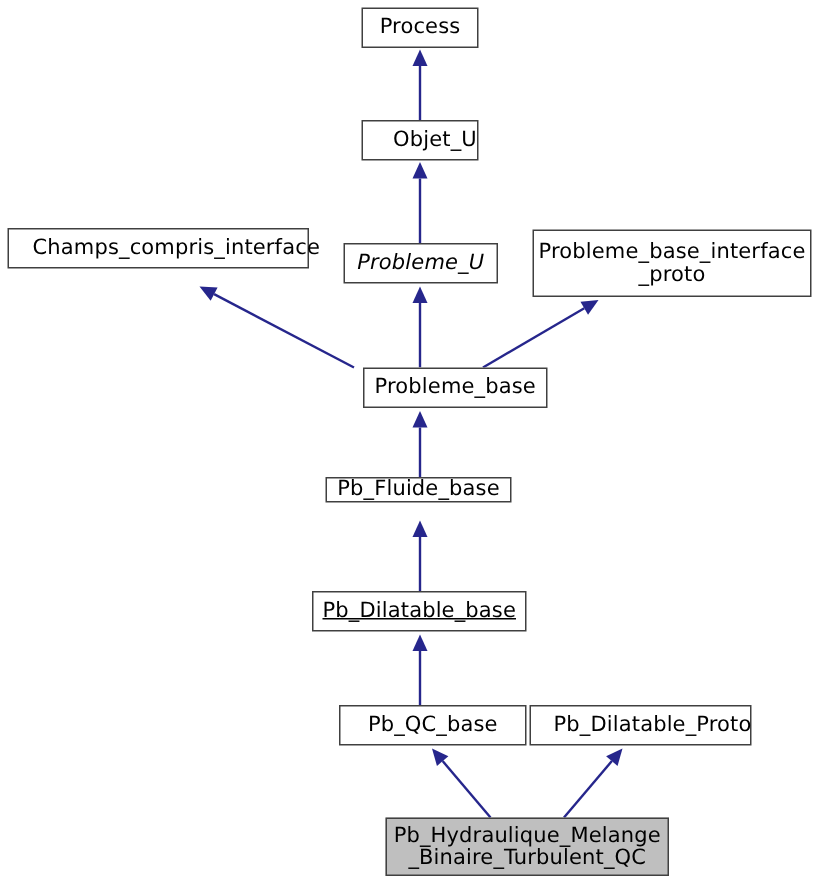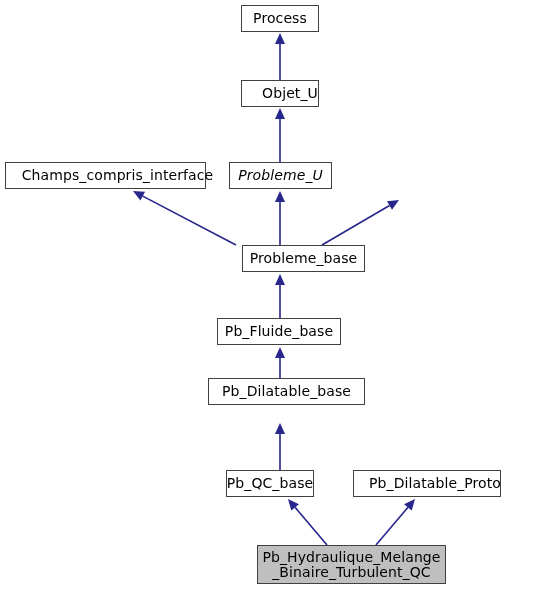--- a/index.html
+++ b/index.html
@@ -86,22 +86,24 @@
         <line x1="327" y1="545" x2="295.11353776798677" y2="507.39032659813824" stroke="#26268c" stroke-width="1.6"></line>
         <polygon points="288,499 298.9273225853223,504.1569003399624 291.2997529506512,510.62375285631407" fill="#26268c"></polygon>
       </g>
       <g>
         <line x1="376" y1="545" x2="407.88646223201323" y2="507.39032659813824" stroke="#26268c" stroke-width="1.6"></line>
         <polygon points="415,499 411.7002470493488,510.62375285631407 404.0726774146777,504.1569003399624" fill="#26268c"></polygon>
       </g>
     </svg>
 <div class="node" style="left: 241px; top: 5px; width: 78px; height: 27px;"><span>Process</span></div>
     <div class="node" style="left: 241px; top: 80px; width: 78px; height: 27px; padding-left: 20px;"><span>Objet_U</span></div>
-    <div class="node" style="left: 5px; top: 162px; width: 201px; height: 27px; padding-left: 24px;"><span>Champs_compris_interface</span></div>
+    <div class="node" style="left: 5px; top: 152px; width: 201px; height: 27px; padding-left: 24px;"><span>Champs_compris_interface</span></div>
     <div class="node" style="left: 229px; top: 162px; width: 103px; height: 27px; font-style: italic;"><span>Probleme_U</span></div>
+    <div class="node" style="left: 355px; top: 153px; width: 186px; height: 45px;"><span>Probleme_base_interface
+_proto</span></div>
     <div class="node" style="left: 218px; top: 245px; width: 123px; height: 27px; margin-left: 24px;"><span>Probleme_base</span></div>
-    <div class="node" style="left: 217px; top: 318px; width: 124px; height: 27px;"><span>Pb_Fluide_base</span></div>
-    <div class="node" style="left: 208px; top: 378px; width: 157px; height: 27px;"><span>Pb_Dilatable_base</span></div>
-    <div class="node" style="left: 226px; top: 470px; width: 88px; height: 27px;"><span>Pb_QC_base</span></div>
+    <div class="node" style="left: 217px; top: 318px; width: 124px; height: 17px;"><span>Pb_Fluide_base</span></div>
+    <div class="node" style="left: 208px; top: 394px; width: 143px; height: 27px; text-decoration: underline;"><span>Pb_Dilatable_base</span></div>
+    <div class="node" style="left: 226px; top: 470px; width: 125px; height: 27px;"><span>Pb_QC_base</span></div>
     <div class="node" style="left: 353px; top: 470px; width: 148px; height: 27px; padding-left: 16px;"><span>Pb_Dilatable_Proto</span></div>
     <div class="node highlight" style="left: 257px; top: 545px; width: 189px; height: 39px;"><span>Pb_Hydraulique_Melange
 _Binaire_Turbulent_QC</span></div>
   </div>
 
 </body></html>

